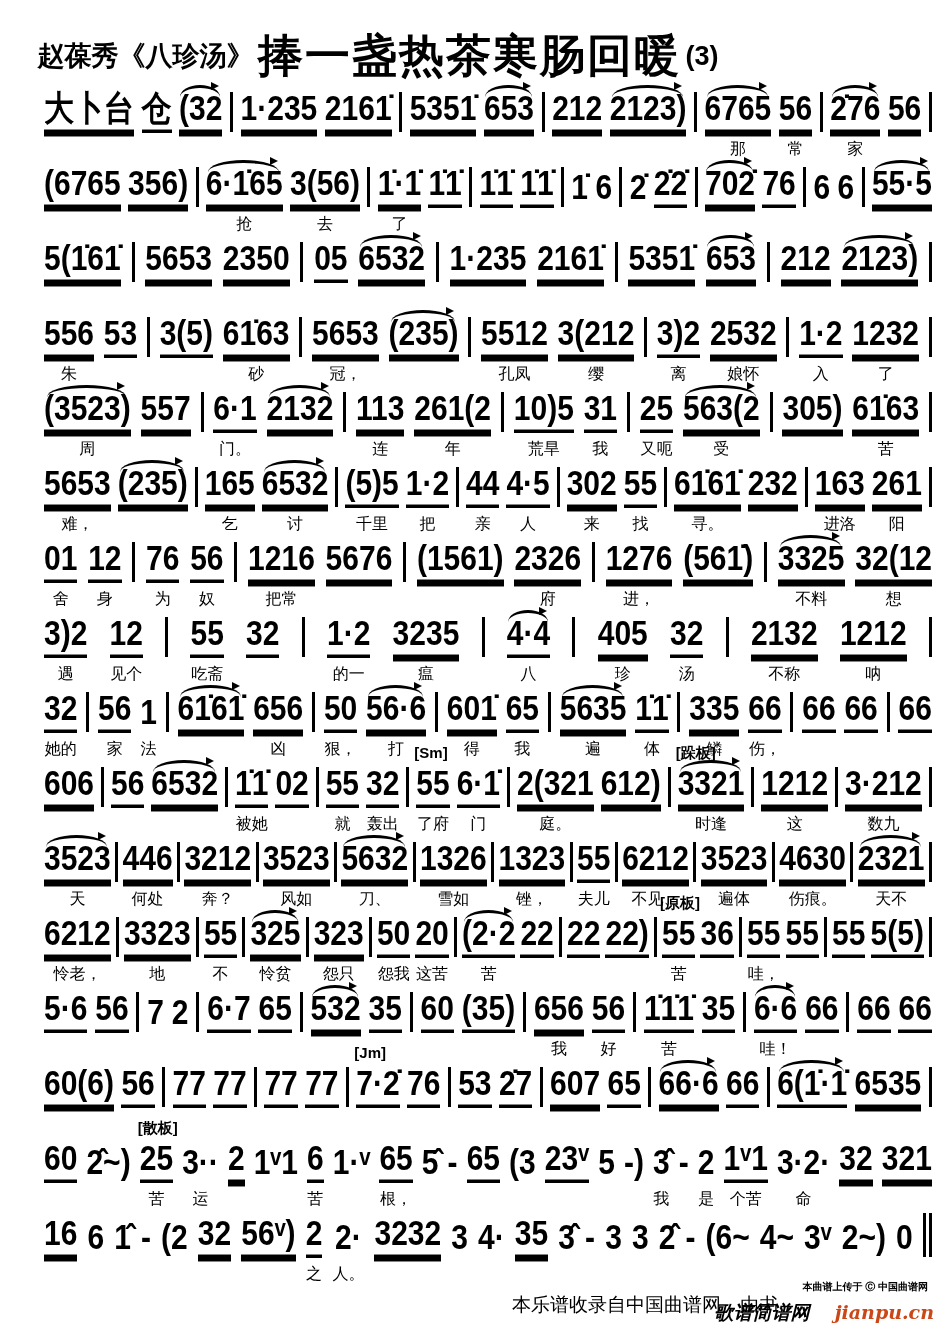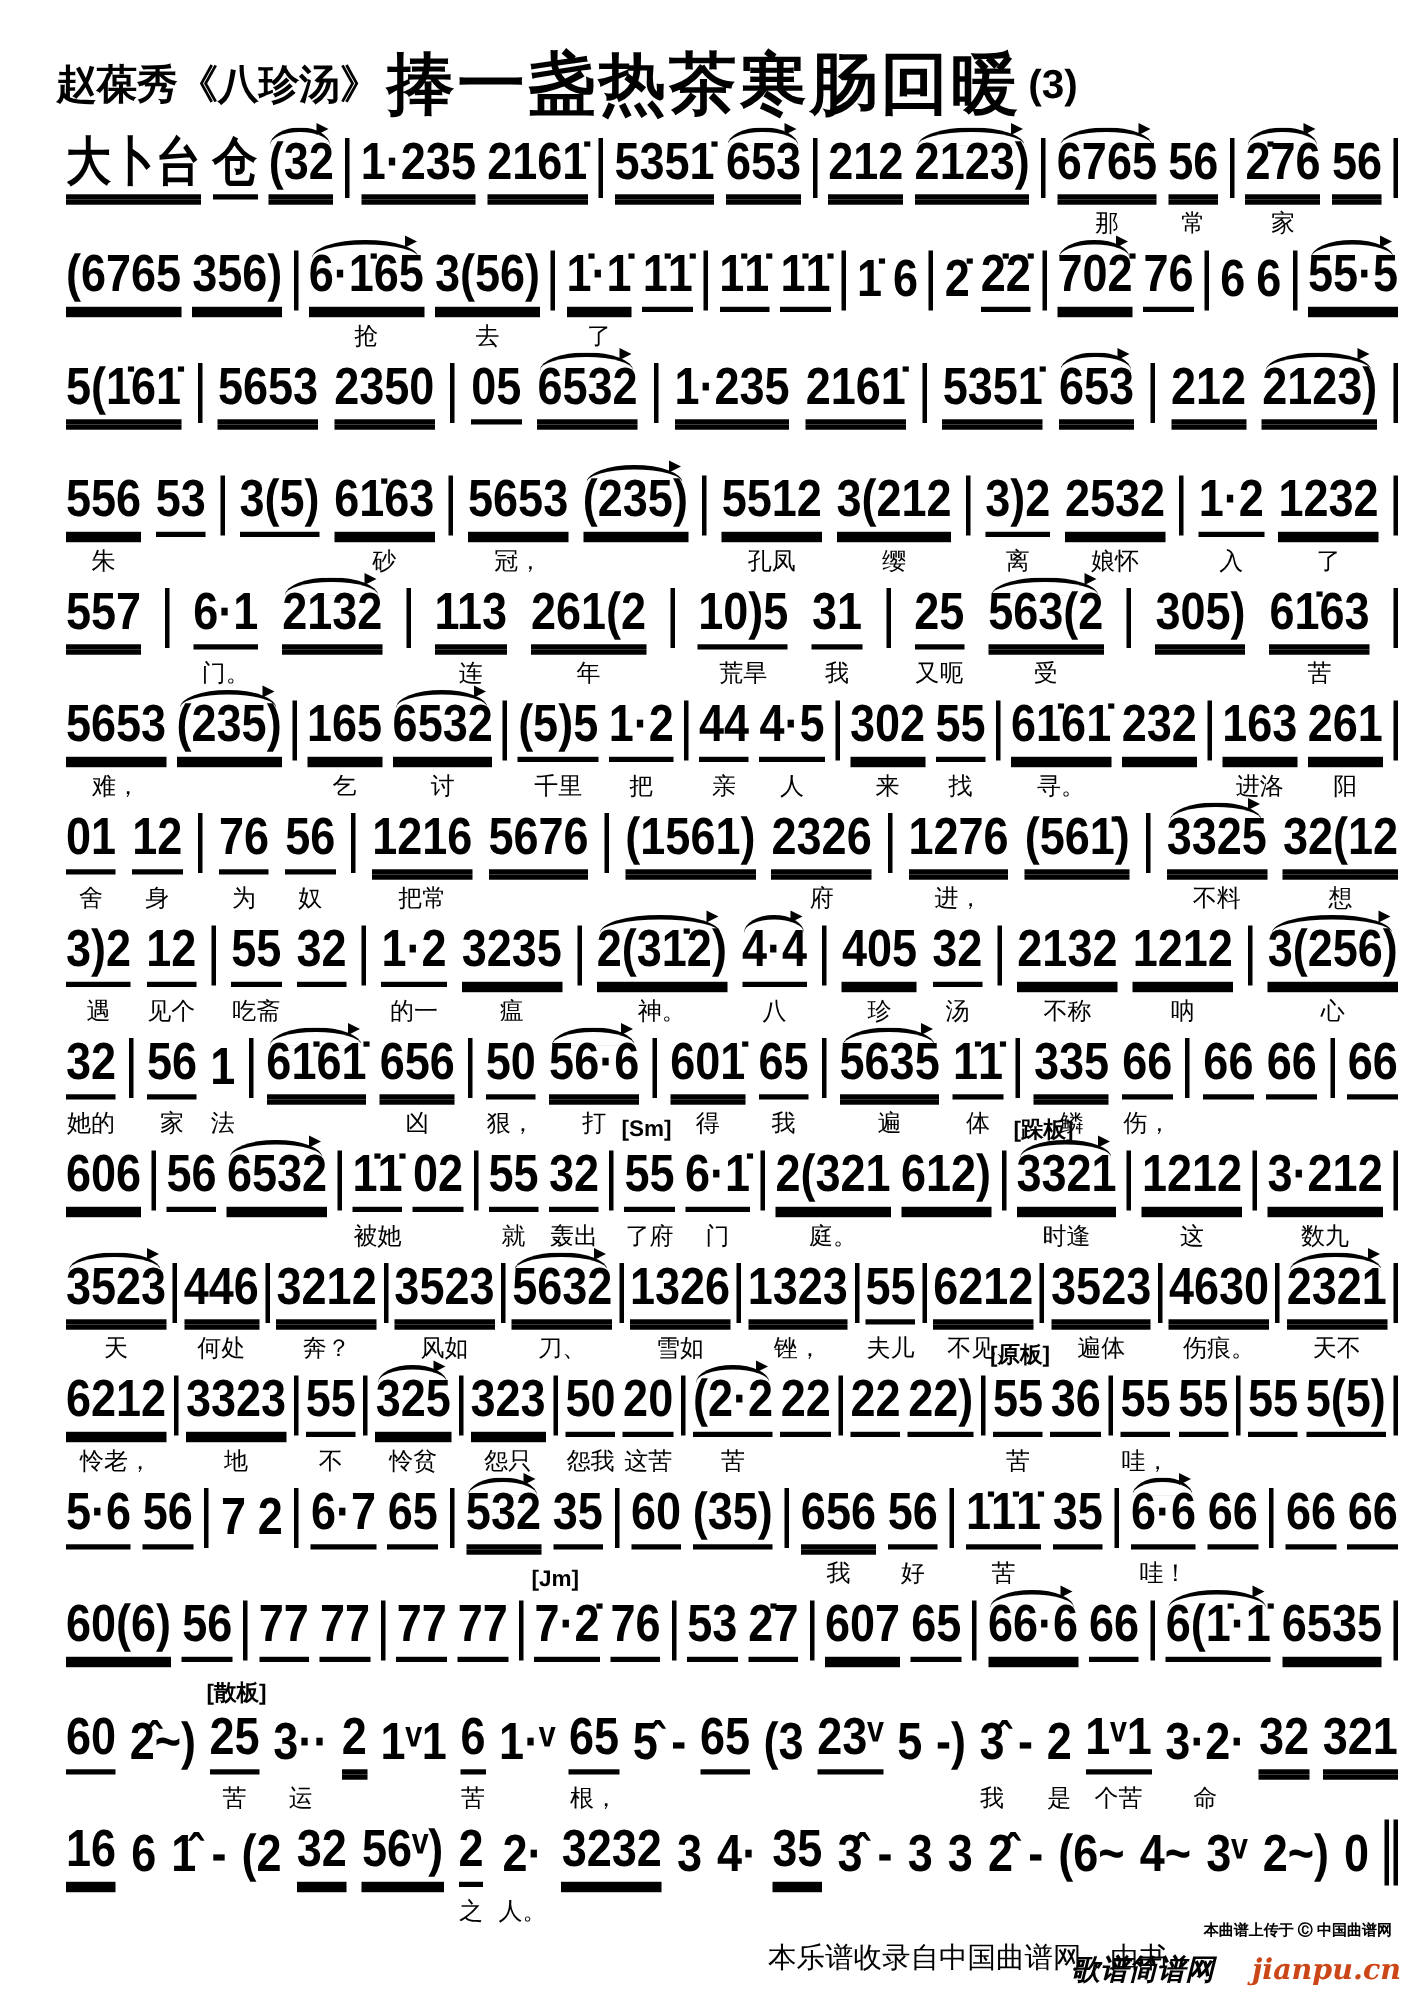--- a/index.html
+++ b/index.html
@@ -297,20 +297,25 @@
         <div class="lyr">入</div>
       </div>
       <div class="tok">
         <span class="num u2">1232</span>
         <div class="lyr">了</div>
       </div>
       <div class="bar"></div>
     </div>
     <div class="system">
       <div class="tok">
+        <div class="arc"></div>
+        <span class="num u2">(3523)</span>
+        <div class="lyr">周</div>
+      </div>
+      <div class="tok">
         <span class="num u2">557</span>
         <div class="lyr"></div>
       </div>
       <div class="bar"></div>
       <div class="tok">
         <span class="num u1">6·1</span>
         <div class="lyr">门。</div>
       </div>
       <div class="tok">
         <div class="arc"></div>
@@ -502,25 +507,20 @@
         <span class="num u1">1·2</span>
         <div class="lyr">的一</div>
       </div>
       <div class="tok">
         <span class="num u2">3235</span>
         <div class="lyr">瘟</div>
       </div>
       <div class="bar"></div>
       <div class="tok">
         <div class="arc"></div>
-        <span class="num u2">2(31̇2)</span>
-        <div class="lyr">神。</div>
-      </div>
-      <div class="tok">
-        <div class="arc"></div>
         <span class="num u1">4·4</span>
         <div class="lyr">八</div>
       </div>
       <div class="bar"></div>
       <div class="tok">
         <span class="num u2">405</span>
         <div class="lyr">珍</div>
       </div>
       <div class="tok">
         <span class="num u1">32</span>
@@ -529,25 +529,20 @@
       <div class="bar"></div>
       <div class="tok">
         <span class="num u2">2132</span>
         <div class="lyr">不称</div>
       </div>
       <div class="tok">
         <span class="num u2">1212</span>
         <div class="lyr">呐</div>
       </div>
       <div class="bar"></div>
-      <div class="tok">
-        <div class="arc"></div>
-        <span class="num u2">3(256)</span>
-        <div class="lyr">心</div>
-      </div>
     </div>
     <div class="system">
       <div class="tok">
         <span class="num u1">32</span>
         <div class="lyr">她的</div>
       </div>
       <div class="bar"></div>
       <div class="tok">
         <span class="num u1">56</span>
         <div class="lyr">家</div>

